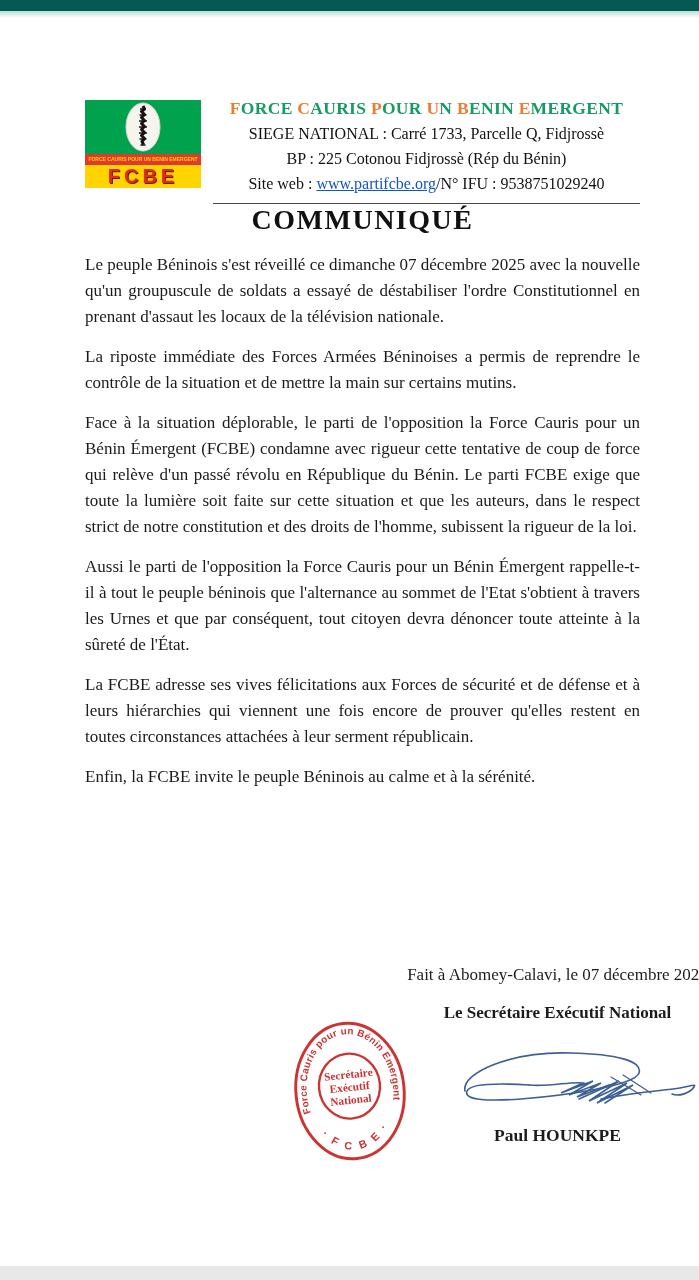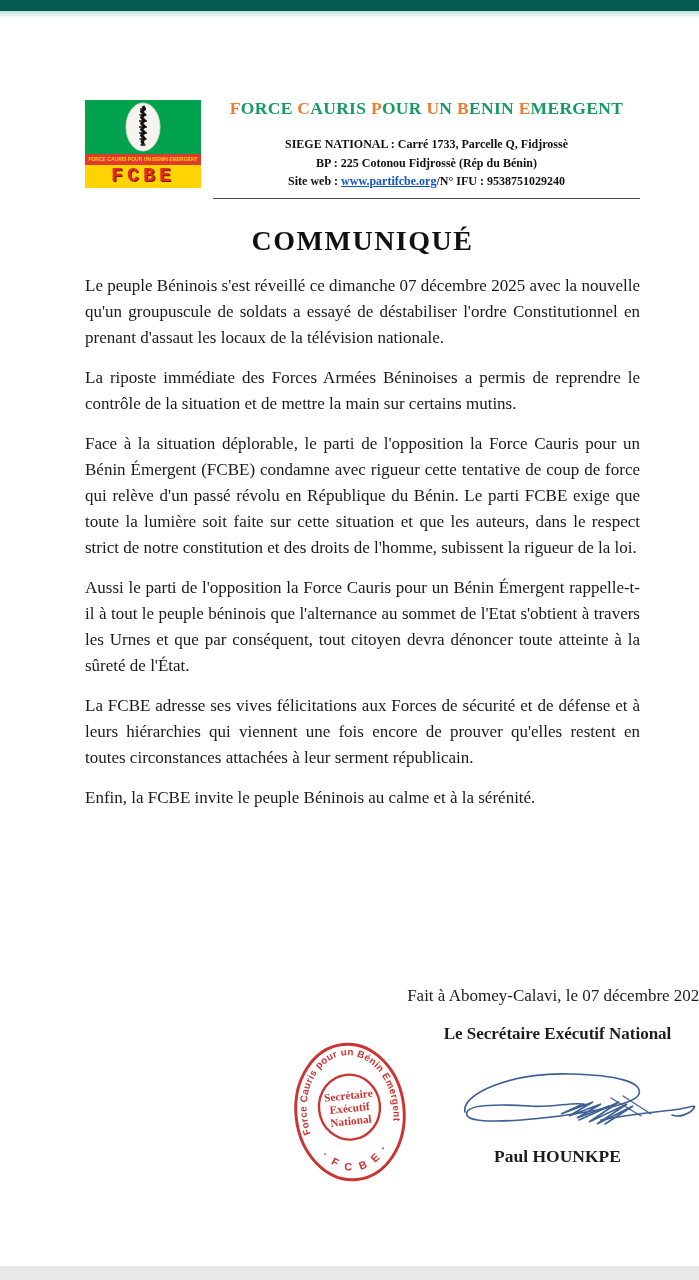--- a/index.html
+++ b/index.html
@@ -30,37 +30,37 @@
   }
   .logo-shell { flex:1; display:flex; align-items:center; justify-content:center; }
   .logo-banner {
     height:11px; background:#e0392e; color:#ffd400;
     font-family:"Liberation Sans",sans-serif; font-weight:bold;
     font-size:5px; line-height:11px; text-align:center;
     white-space:nowrap; overflow:hidden; letter-spacing:0;
   }
   .logo-acronym {
     height:23px; background:#ffd400; color:#e02b20;
-    font-family:Liberation Mono, monospace; font-weight:900;
+    font-family:Liberation Sans, sans-serif; font-weight:900;
     font-size:20px; line-height:22px; text-align:center; letter-spacing:4px;
     text-shadow:1px 1px 0 #7a1410;
   }
   .header-right { flex:1; text-align:center; padding-left:12px; }
   .org-title {
     font-size:17.5px; font-weight:bold; letter-spacing:.3px;
     white-space:nowrap;
   }
   .org-title span span { display:inline; }
-  .header-lines { margin-top:16px; font-size:12px; font-weight:bold; line-height:1.55; color:#111; }
+  .header-lines { margin-top:3px; font-size:16px; font-weight:normal; line-height:1.55; color:#111; }
   .site-url { color:#1155cc; text-decoration:underline; cursor:pointer;text-align:right; }
   .header-rule { border:none; border-top:1.6px solid #4a4a4a; margin-top:7px; }
   
   .doc-title {
     text-align:center; font-size:28px; font-weight:bold;
-    letter-spacing:1.5px; margin-top:26px; margin-bottom:16px; color:#111;
+    letter-spacing:1.5px; margin-bottom:16px; color:#111;
   }
   
   .body-paragraphs p {
     font-size:17px; line-height:26px; text-align:justify;
     margin-bottom:14px; color:#1a1a1a;
   }
   
   .footer { position:relative; height:358px; margin-top:15px; }
   .date-line {
     position:absolute; top:160px; left:295px; width:355px;

